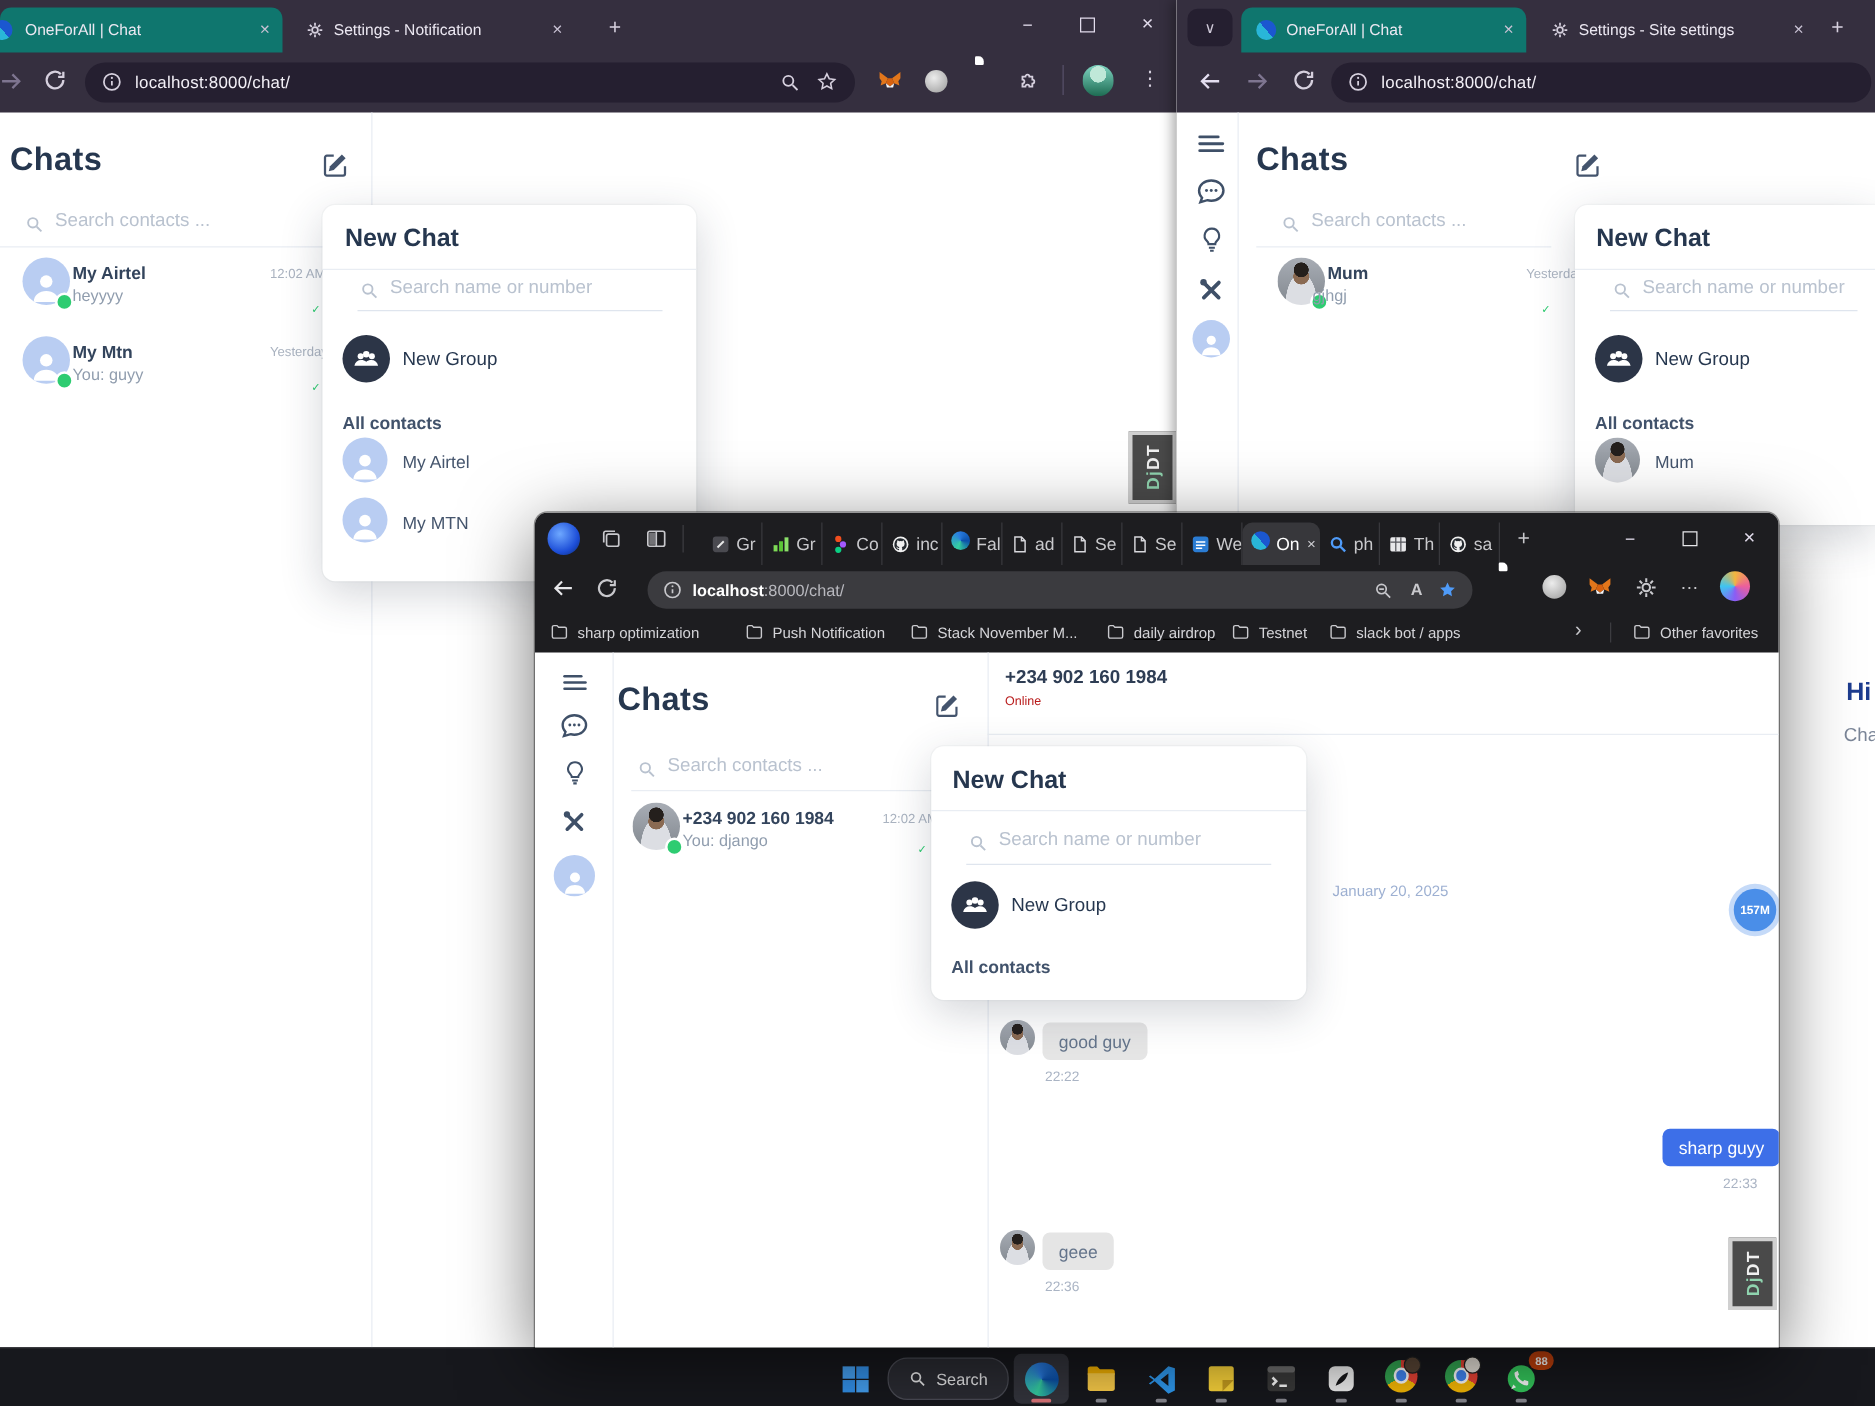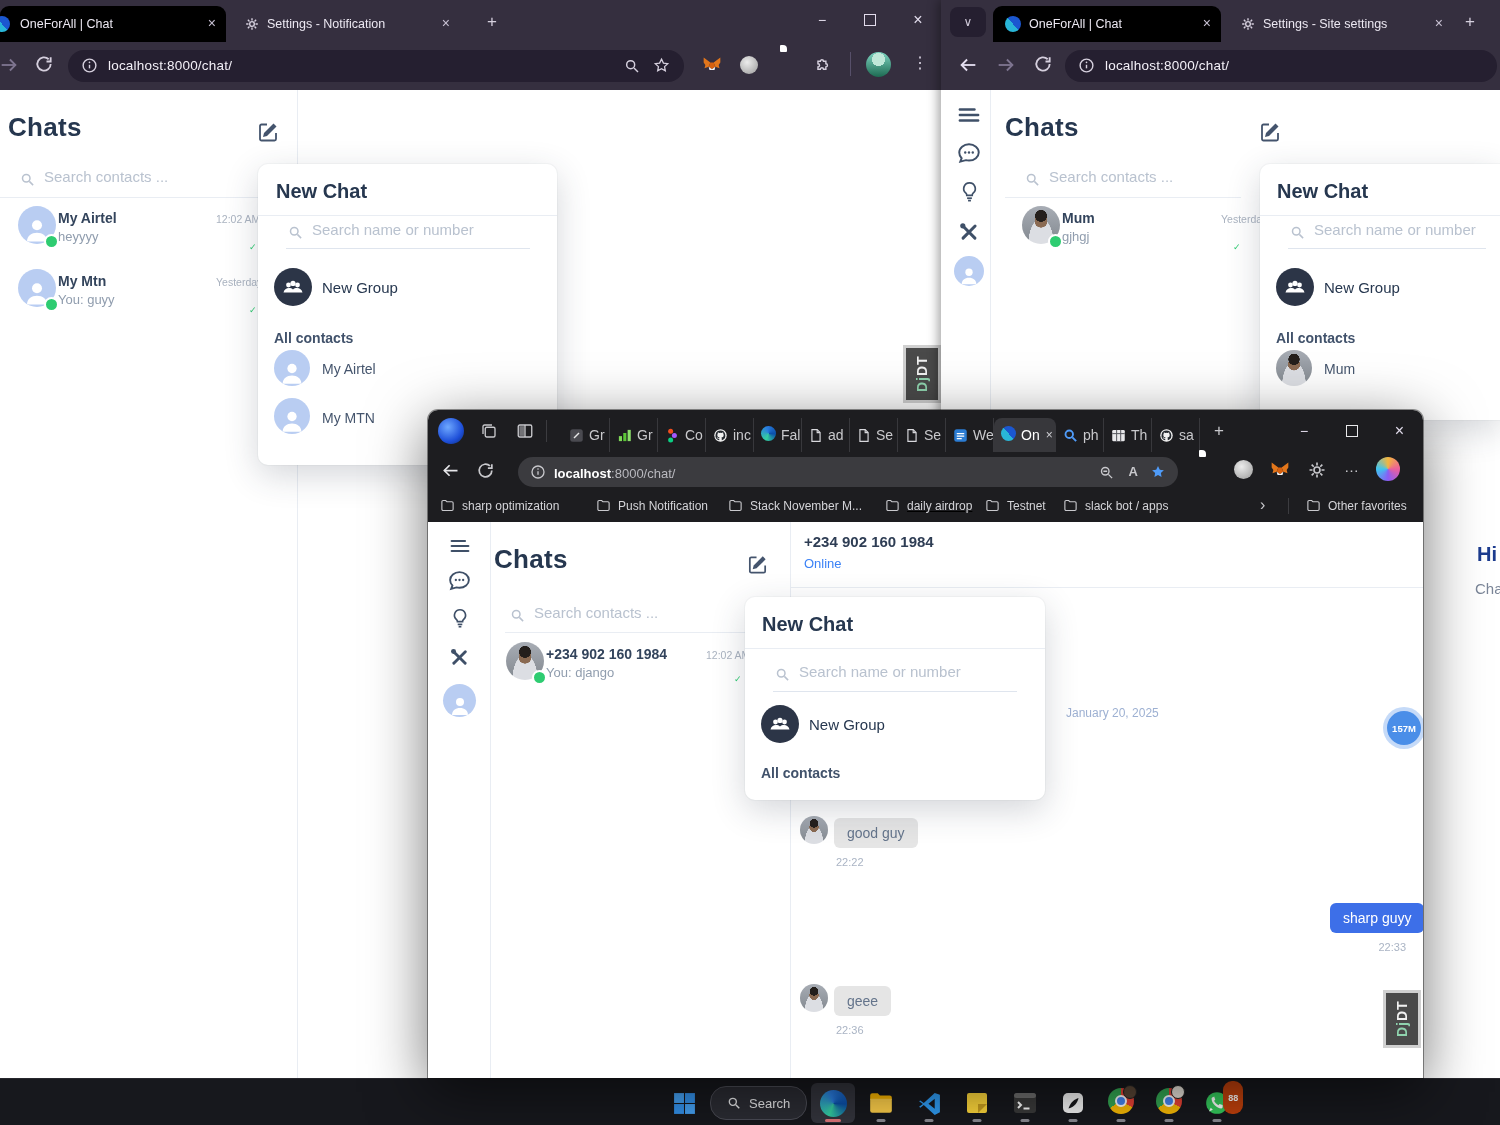--- a/index.html
+++ b/index.html
@@ -6,21 +6,21 @@
   .stage{position:relative;width:1500px;height:1125px;overflow:hidden;background:#111;
          font-family:"Liberation Sans",sans-serif;-webkit-font-smoothing:antialiased}
   .abs{position:absolute}
   svg{display:block}
   input{font-family:"Liberation Sans",sans-serif;border:none;outline:none;background:transparent}
 
   
   .cr-win{position:absolute;background:#fff;overflow:hidden}
   .cr-head{position:absolute;left:0;top:0;right:0;height:90px;background:#352f3f}
   .cr-tab{position:absolute;top:6px;height:36px;border-radius:9px 9px 0 0;overflow:hidden}
-  .cr-tab.active{background:#000000}
+  .cr-tab.active{background:#0f766e}
   .cr-tab-title{position:absolute;top:11px;font-size:12.5px;color:#ece8f2;white-space:nowrap}
   .cr-x{position:absolute;top:9px;font-size:14px;color:#c9c2d4;cursor:default}
   .cr-glyph{color:#d6d0de}
   .cr-pill{position:absolute;height:32px;background:#251f30;border-radius:16px}
   .cr-url{position:absolute;top:8px;font-size:13.5px;color:#f3f0f7;font-weight:500;letter-spacing:.2px;white-space:nowrap}
   .win-ctl{position:absolute;top:0;width:46px;height:40px;display:flex;align-items:center;justify-content:center;color:#e2dcec;font-size:14px}
   .ctl-box{width:10px;height:10px;border:1.4px solid #e2dcec}
 
   
   .app-title{font-size:26px;font-weight:600;color:#26374f;letter-spacing:.3px}
@@ -81,21 +81,21 @@
   .ball-avatar{border-radius:50%;background:radial-gradient(circle at 50% 30%,#bfe8d8 0 30%,transparent 31%),linear-gradient(#7fd4c1,#1d6b52)}
   .red-ext{border-radius:5px;background:#ee4440;position:relative}
   .red-ext:after{content:"";position:absolute;left:3px;bottom:3px;width:7px;height:7px;background:#fff;border-radius:1px 4px 1px 1px}
 
   
   .tbar{position:absolute;left:0;top:1078px;width:1500px;height:47px;background:#17181d;border-top:1px solid #27272d}
   .tb-item{position:relative;width:44px;height:40px;display:flex;align-items:center;justify-content:center;border-radius:6px}
   .tb-item.active{background:#34353d}
   .tb-underline{position:absolute;bottom:1px;left:50%;transform:translateX(-50%);width:9px;height:3px;border-radius:2px;background:#8a8a92}
   .tb-underline.red{width:16px;background:#e0767a}
-  .tb-badge{position:absolute;top:-2px;right:-4px;min-width:14px;height:33px;padding:0 3px;border-radius:9px;background:#c2410c;color:#fff;
+  .tb-badge{position:absolute;top:-2px;right:-4px;min-width:14px;height:15px;padding:0 3px;border-radius:9px;background:#c2410c;color:#fff;
             font-size:9px;font-weight:700;display:flex;align-items:center;justify-content:center}
   .search-pill{height:32px;background:#2b2c33;border:1px solid #4b4c55;border-radius:16px;display:flex;align-items:center;gap:8px;padding:0 16px;color:#e8e8ea;font-size:13px}
 </style>
 </head>
 <body>
 
 <div class="stage">
 
   <div class="cr-win" style="left:0;top:0;width:941px;height:1078px">
     <div class="cr-head">
@@ -373,21 +373,21 @@
           <path d="M15 15l6 6"></path>
         </svg>
     </span>
     <input class="abs srch-input" style="left: 106px; top: 167px; width: 130px;" placeholder="Search contacts ...">
     <div class="hline" style="left:64px;top:197px;width:236px"></div>
 
     <div>
       <span class="av av-photo" style="left:81px;top:206px;width:38px;height:38px"></span>
       <span class="dot" style="left:107px;top:234px"></span>
       <span class="c-name" style="left:121px;top:210px">Mum</span>
-      <span class="c-prev" style="left:121px;top:229px">gjhgj</span>
+      <span class="c-prev" style="left:109px;top:229px">gjhgj</span>
       <span class="c-time" style="left:280px;top:213px">Yesterday</span>
       <span class="tick" style="left:292px;top:242px">✓</span>
     </div>
 
     <span class="abs" style="left:536px;top:543px;font-size:20px;font-weight:700;color:#1d3c8f;white-space:nowrap">Hi t</span>
     <span class="abs" style="left:534px;top:580px;font-size:15px;color:#7b8698;white-space:nowrap">Cha</span>
 
     <div class="popup" style="left:319px;top:164px;width:240px;height:256px;border-radius:10px 0 0 10px">
       <span class="popup-title" style="left:17px;top:16px">New Chat</span>
       <div class="hline" style="left:0;top:51px;width:240px"></div>
@@ -696,21 +696,21 @@
       <span class="av av-photo" style="left:78px;top:232px;width:38px;height:38px"></span>
       <span class="dot" style="left:104px;top:260px"></span>
       <span class="c-name" style="left:118px;top:236px">+234 902 160 1984</span>
       <span class="c-prev" style="left:118px;top:255px">You: django</span>
       <span class="c-time" style="left:278px;top:239px">12:02 AM</span>
       <span class="tick" style="left:306px;top:264px">✓</span>
     </div>
     <div class="vline" style="left:362px;top:112px;height:556px"></div>
 
     <span class="abs" style="left:376px;top:123px;font-size:15px;font-weight:600;color:#2e3d54">+234 902 160 1984</span>
-    <span class="abs" style="left:376px;top:146px;font-size:13px;color:#3b82f6">Online</span>
+    <span class="abs" style="left:376px;top:146px;font-size:10px;color:#b91c1c">Online</span>
     <div class="hline" style="left:362px;top:177px;width:633px"></div>
 
     <span class="abs" style="left:638px;top:296px;font-size:12px;color:#9db0d2">January 20, 2025</span>
     <span class="abs" style="left:959px;top:301px;width:34px;height:34px;border-radius:50%;background:#4a8ee8;color:#fff;font-size:9.5px;font-weight:700;display:flex;align-items:center;justify-content:center;box-shadow:0 0 0 4px rgba(90,150,235,.35)">157M</span>
 
     <div>
       <span class="av av-photo" style="left:372px;top:406px;width:28px;height:28px"></span>
       <span class="bub-in" style="left:406px;top:408px">good guy</span>
       <span class="m-time" style="left:408px;top:446px">22:22</span>
     </div>

